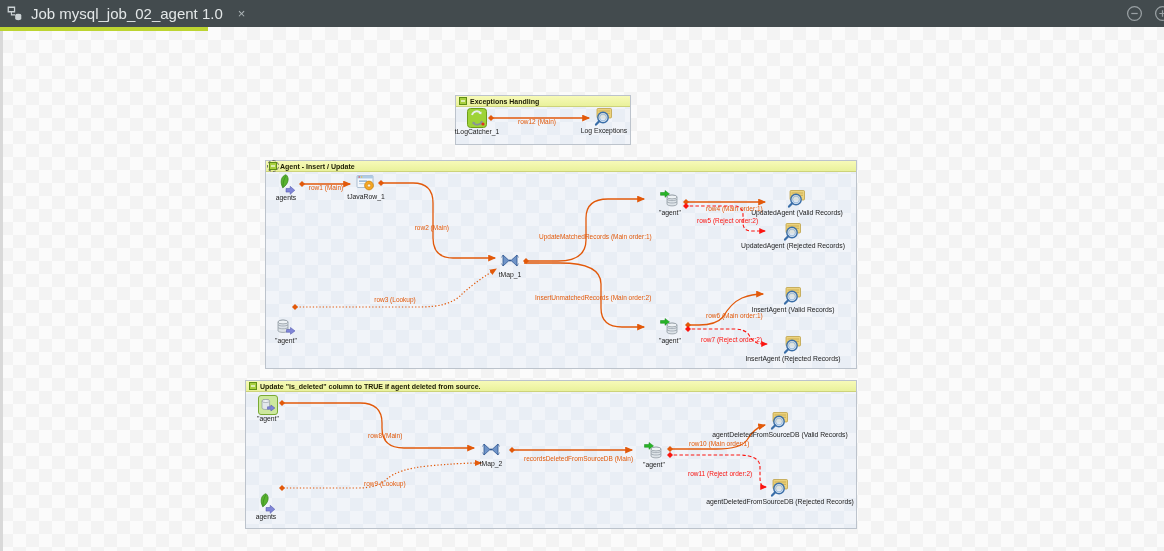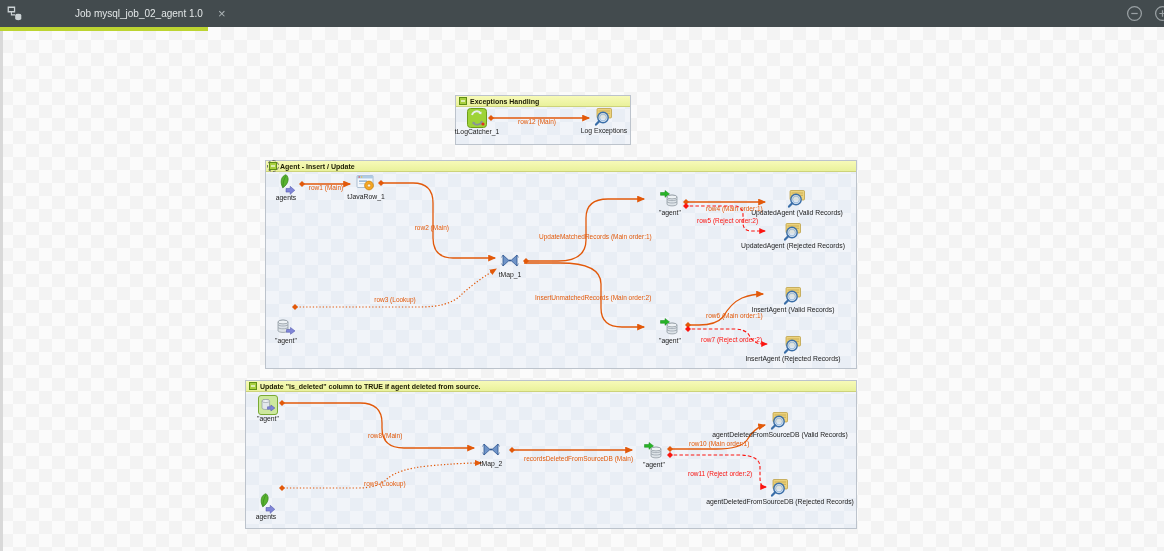--- a/index.html
+++ b/index.html
@@ -4,21 +4,21 @@
 <style>
   html,body{margin:0;padding:0;background:#e8e8e8;}
   .app{position:relative;width:1164px;height:551px;background:#ffffff;overflow:hidden;
        font-family:"Liberation Sans",sans-serif;}
   
   .tabbar{position:absolute;top:0;left:0;right:0;height:27px;background:#434b4e;
           display:flex;align-items:center;z-index:6;}
   .tab{display:flex;align-items:center;gap:7px;height:100%;padding:0 8px 0 6px;cursor:pointer;}
   .tab-icon{width:18px;height:18px;display:inline-block;}
   .tab-icon svg{width:18px;height:18px;}
-  .tab-title{color:#e3e7e8;font-size:10px;white-space:nowrap;margin-left:44px;}
+  .tab-title{color:#e3e7e8;font-size:15px;white-space:nowrap;}
   .tab-close{color:#aeb6b8;font-size:13px;margin-left:8px;line-height:1;}
   .win-controls{margin-left:auto;display:flex;gap:11px;align-items:center;transform:translateX(7px);}
   .win-btn{width:17px;height:17px;display:inline-block;cursor:pointer;}
   .underline{position:absolute;top:27px;left:0;width:208px;height:3.5px;background:#bcd431;z-index:6;}
   
   .canvas{position:absolute;left:0;top:27px;width:1164px;height:524px;
           background:repeating-conic-gradient(#f3f3f3 0% 25%, #fbfbfb 0% 50%) 0 0/26px 26px;}
   .left-strip{position:absolute;left:0;top:27px;width:3px;height:524px;background:#d9d9d9;z-index:2;}
   .overlay{position:absolute;inset:0;z-index:3;}
   #group-layer,#node-layer{position:absolute;inset:0;}

